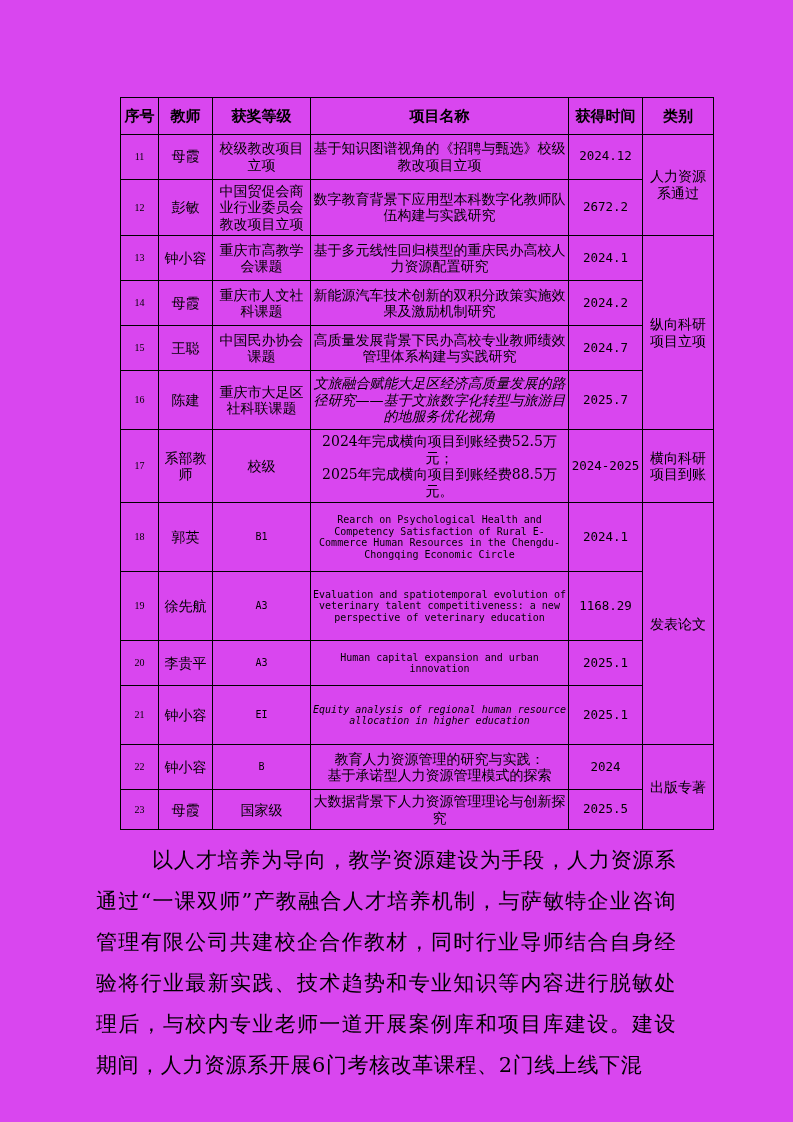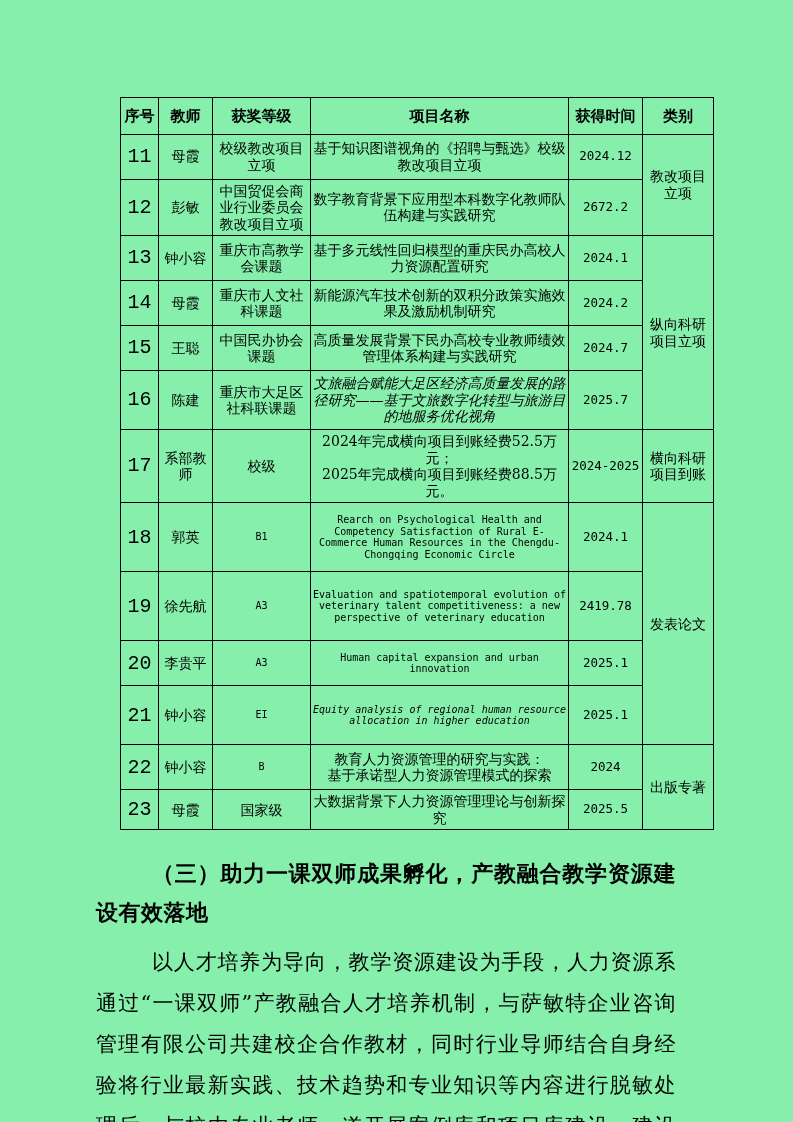--- a/index.html
+++ b/index.html
@@ -1,19 +1,19 @@
 <!DOCTYPE html>
 <html><head>
 <meta charset="utf-8">
 <style>
   html,body{margin:0;padding:0;background:#888;}
   .page{
     position:relative;
     width:793px;height:1122px;
-    background:#86efac;
+    background:#d946ef;
     overflow:hidden;
     box-sizing:border-box;
     padding:97px 0 0 96px;
     color:#000;
     font-family:"DejaVu Serif", serif;
   }
   table.awards{
     border-collapse:collapse;
     table-layout:fixed;
     width:593px;
@@ -27,21 +27,21 @@
     line-height:1.18;
     word-break:break-word;
     overflow:hidden;
   }
   table.awards th{
     font-family:"Liberation Sans", sans-serif;
     font-weight:bold;
     font-size:15px;
     padding:9px 2px;
   }
-  td.no{font-family:Liberation Mono, monospace;font-size:20px;}
+  td.no{font-family:Liberation Serif, serif;font-size:10px;}
   td.zh{font-family:"DejaVu Serif", serif;font-size:14px;}
   td.pj{font-size:14px;}
   td.en{font-family:"DejaVu Sans Mono", monospace;font-size:10px;}
   td.tm{font-family:"DejaVu Sans Mono", monospace;font-size:12.5px;}
   td.cat{font-size:14px;padding:3px 4px;}
   td.tall2{height:38px;}
   td.tall3{height:52px;font-style:italic;}
   td.tall4{height:62px;}
 
   h3.section-heading{
@@ -90,21 +90,21 @@
         <th>类别</th>
       </tr>
     </thead>
     <tbody>
       <tr>
         <td class="no">11</td>
         <td class="zh">母霞</td>
         <td class="zh">校级教改项目立项</td>
         <td class="zh pj tall2">基于知识图谱视角的《招聘与甄选》校级教改项目立项</td>
         <td class="tm">2024.12</td>
-        <td class="zh cat" rowspan="2">教改项目立项</td>
+        <td class="zh cat" rowspan="2">人力资源系通过</td>
       </tr>
       <tr>
         <td class="no">12</td>
         <td class="zh">彭敏</td>
         <td class="zh">中国贸促会商业行业委员会教改项目立项</td>
         <td class="zh pj tall2">数字教育背景下应用型本科数字化教师队伍构建与实践研究</td>
         <td class="tm">2672.2</td>
       </tr>
       <tr>
         <td class="no">13</td>
@@ -152,21 +152,21 @@
         <td class="en">B1</td>
         <td class="en pj tall4">Rearch on Psychological Health and Competency Satisfaction of Rural E-Commerce Human Resources in the Chengdu-Chongqing Economic Circle</td>
         <td class="tm">2024.1</td>
         <td class="zh cat" rowspan="4">发表论文</td>
       </tr>
       <tr>
         <td class="no">19</td>
         <td class="zh">徐先航</td>
         <td class="en">A3</td>
         <td class="en pj tall4">Evaluation and spatiotemporal evolution of veterinary talent competitiveness: a new perspective of veterinary education</td>
-        <td class="tm">2419.78</td>
+        <td class="tm">1168.29</td>
       </tr>
       <tr>
         <td class="no">20</td>
         <td class="zh">李贵平</td>
         <td class="en">A3</td>
         <td class="en pj tall2">Human capital expansion and urban innovation</td>
         <td class="tm">2025.1</td>
       </tr>
       <tr>
         <td class="no">21</td>
@@ -189,17 +189,16 @@
       <tr>
         <td class="no">23</td>
         <td class="zh">母霞</td>
         <td class="zh">国家级</td>
         <td class="zh pj">大数据背景下人力资源管理理论与创新探究</td>
         <td class="tm">2025.5</td>
       </tr>
     </tbody>
   </table>
 
-  <h3 class="section-heading">（三）助力一课双师成果孵化，产教融合教学资源建设有效落地</h3>
 
   <p class="body-par">以人才培养为导向，教学资源建设为手段，人力资源系通过“一课双师”产教融合人才培养机制，与萨敏特企业咨询管理有限公司共建校企合作教材，同时行业导师结合自身经验将行业最新实践、技术趋势和专业知识等内容进行脱敏处理后，与校内专业老师一道开展案例库和项目库建设。建设期间，人力资源系开展6门考核改革课程、2门线上线下混</p>
 
 </div>
 
 </body></html>

